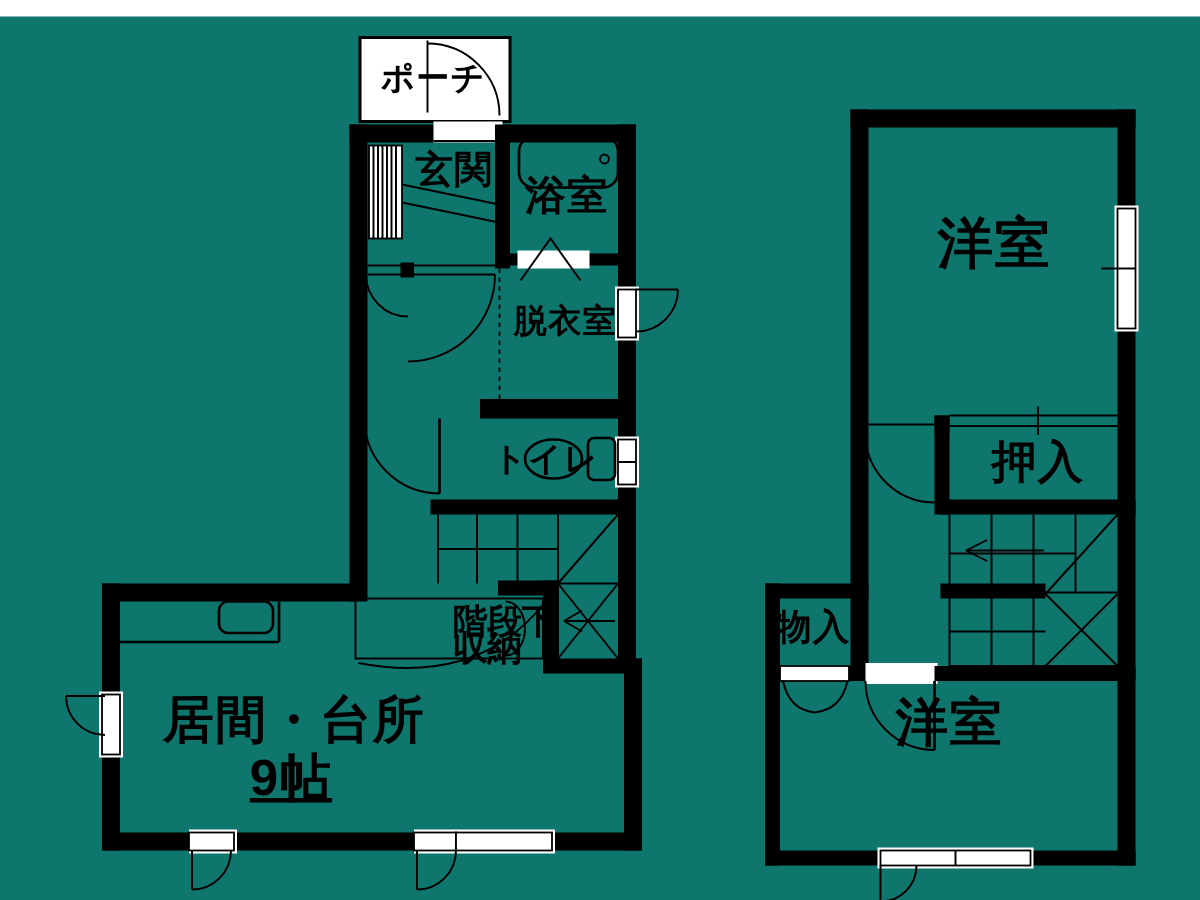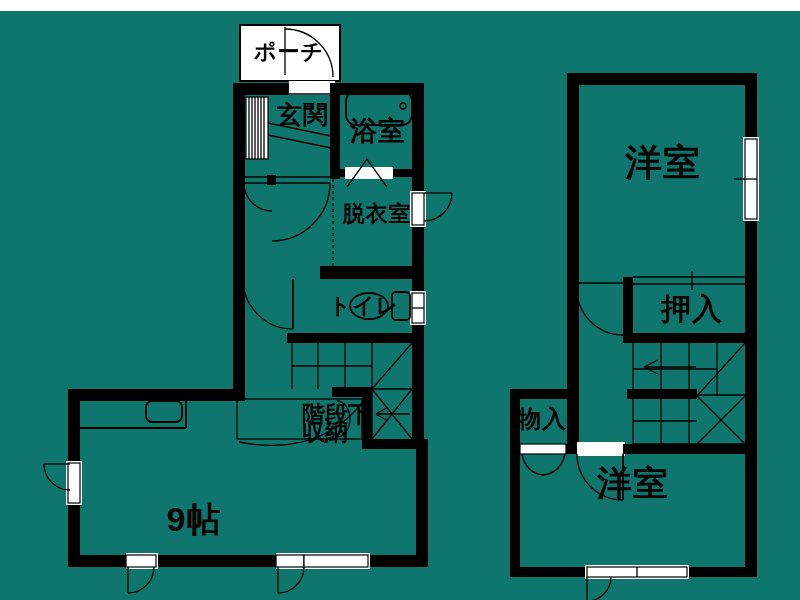--- a/index.html
+++ b/index.html
@@ -218,19 +218,20 @@
     </g>
   </svg>
 
   <div class="lbl fs22" style="left:289px;top:41px;">ポーチ</div>
   <div class="lbl fs25" style="left:303px;top:103px;">玄関</div>
   <div class="lbl fs27" style="left:378px;top:120px;">浴室</div>
   <div class="lbl fs23" style="left:377px;top:203px;">脱衣室</div>
   <div class="lbl fs23" style="left:364px;top:295px;">トイレ</div>
   <div class="lbl lbl-left fs17" style="left:264px;top:392px;">階段下</div>
   <div class="lbl lbl-left fs17" style="left:264px;top:410px;text-align:right;">収納</div>
-  <div class="lbl fs34" style="left:194px;top:508px;">9帖</div>
+  <div class="lbl fs34" style="left:196px;top:469px;">居間・台所</div>
+  <div class="lbl fs34" style="left:194px;top:508px;text-decoration:underline;">9帖</div>
 
   <div class="lbl fs37" style="left:663px;top:151px;">洋室</div>
   <div class="lbl fs26" style="left:692px;top:298px;">押入</div>
   <div class="lbl fs20" style="left:542px;top:408px;">物入</div>
   <div class="lbl fs35" style="left:633px;top:471px;">洋室</div>
 </div>
 
 </body></html>

